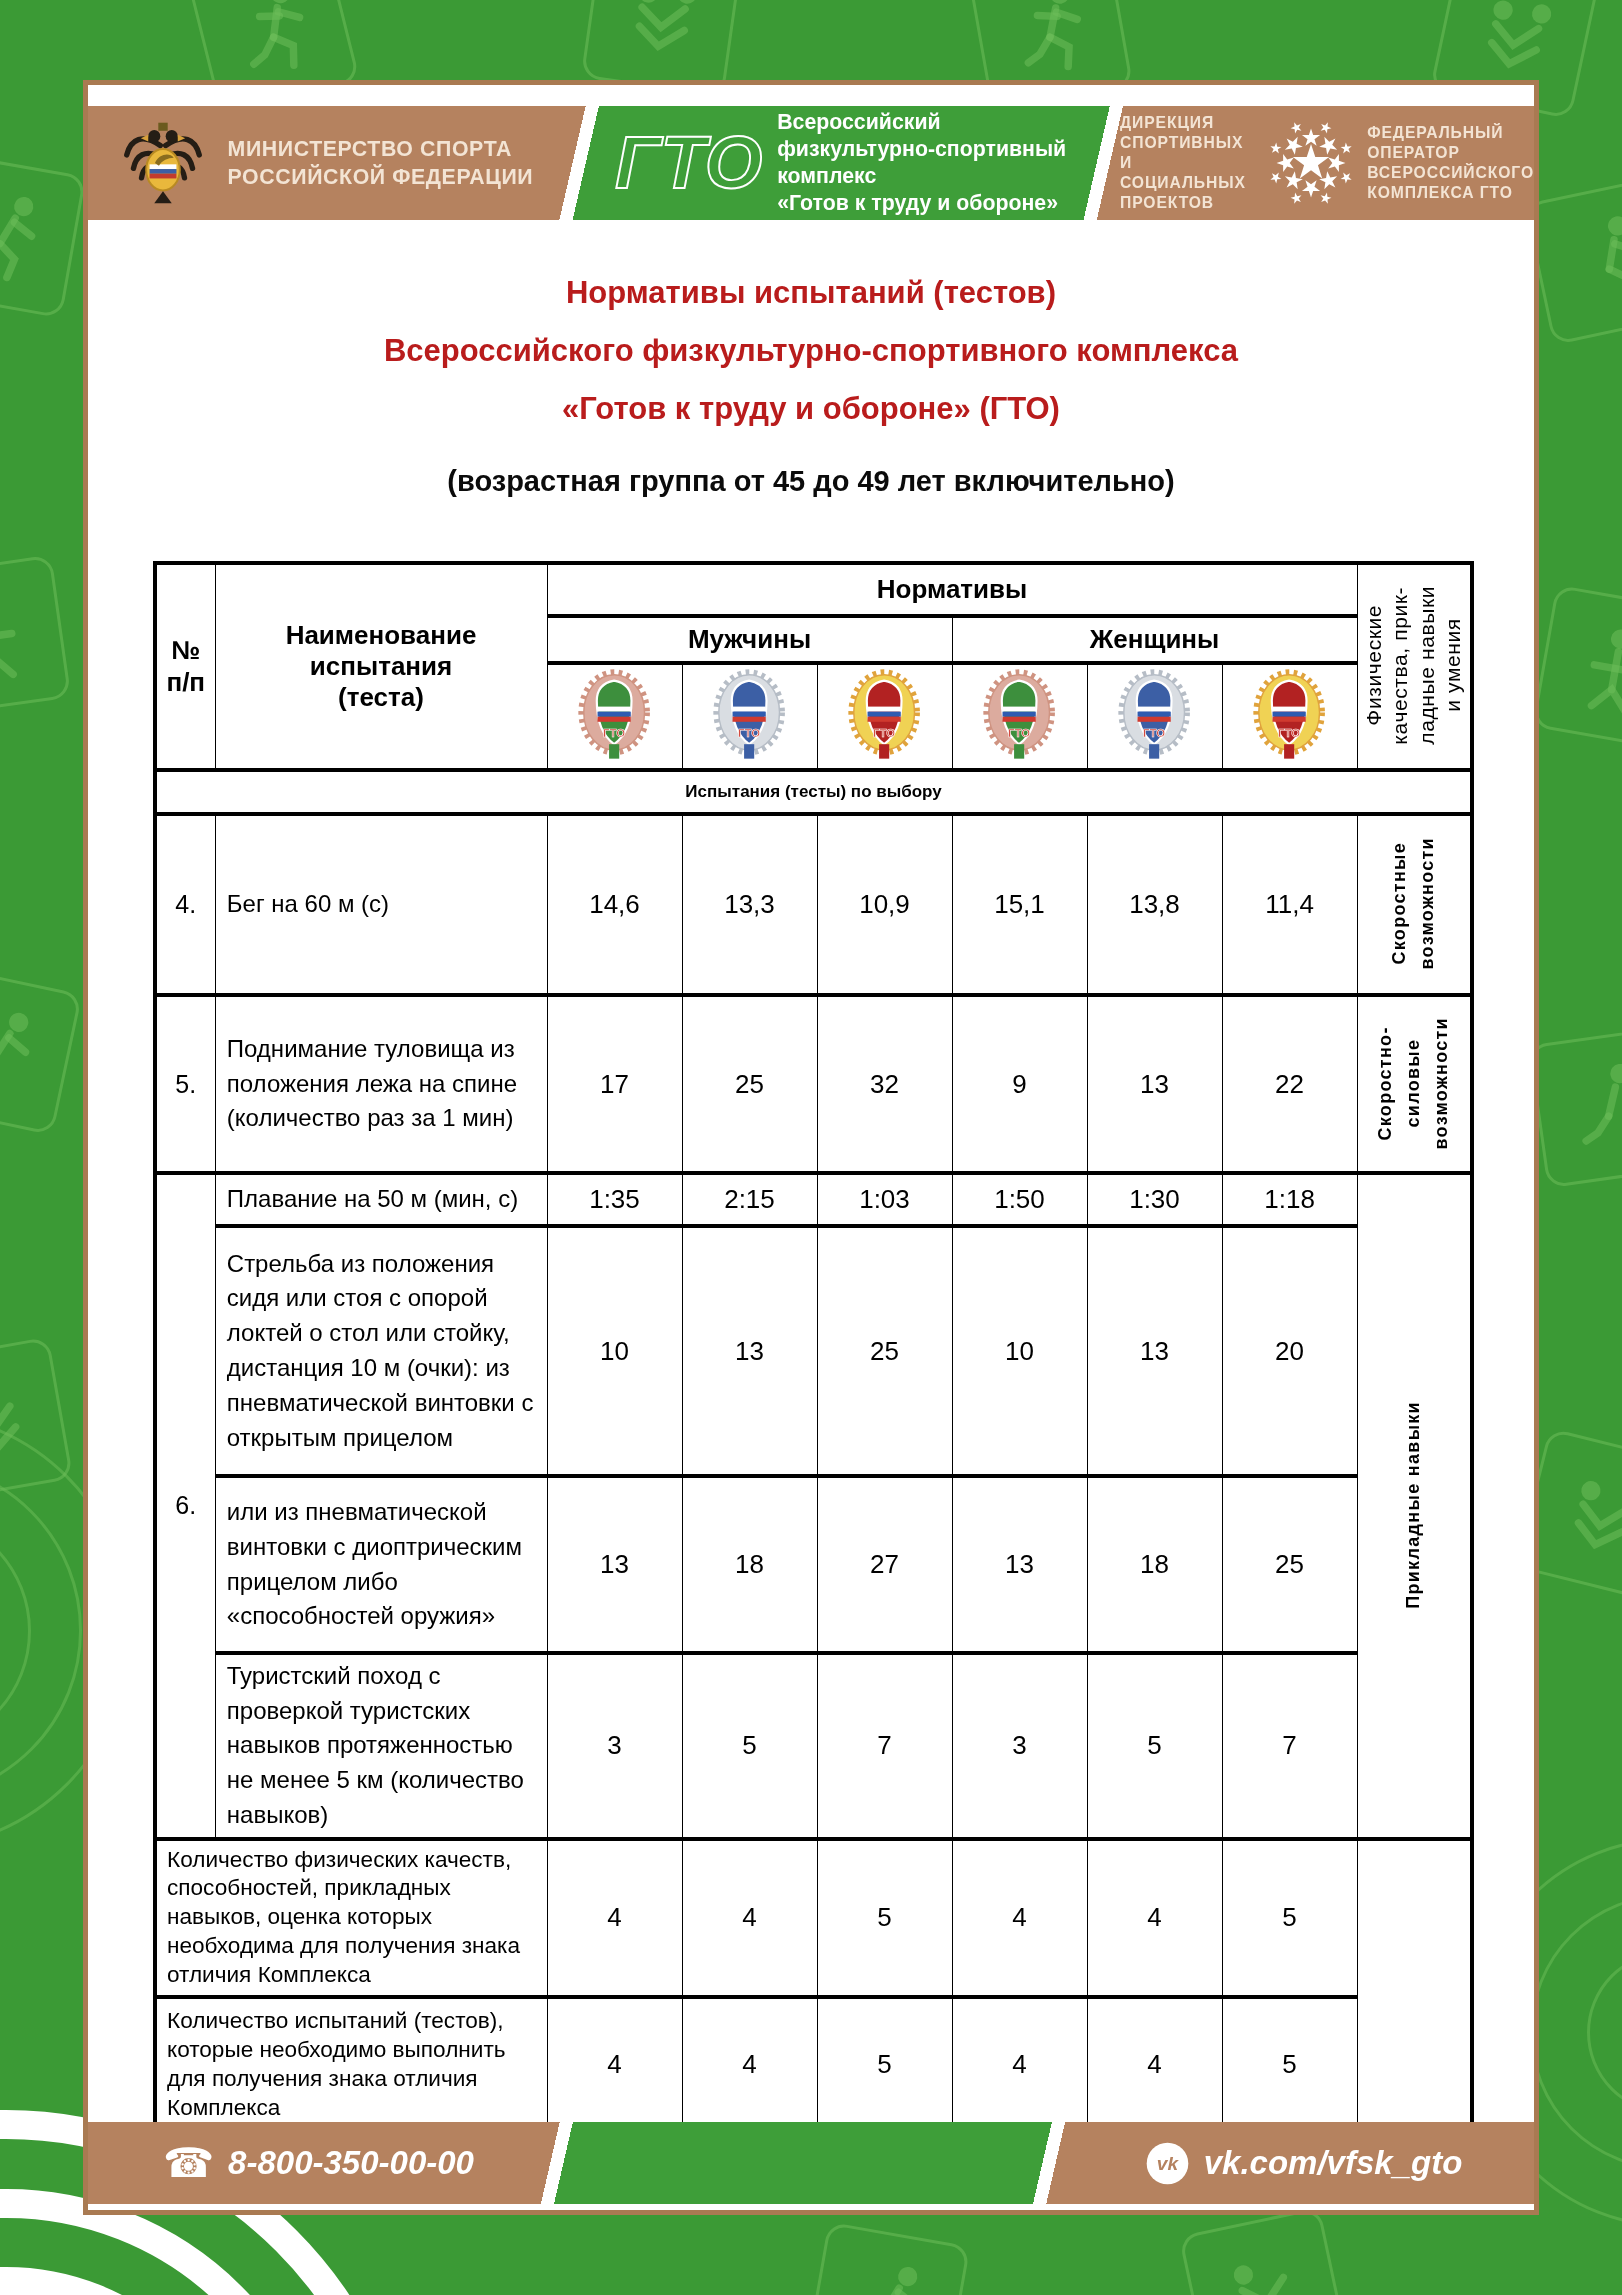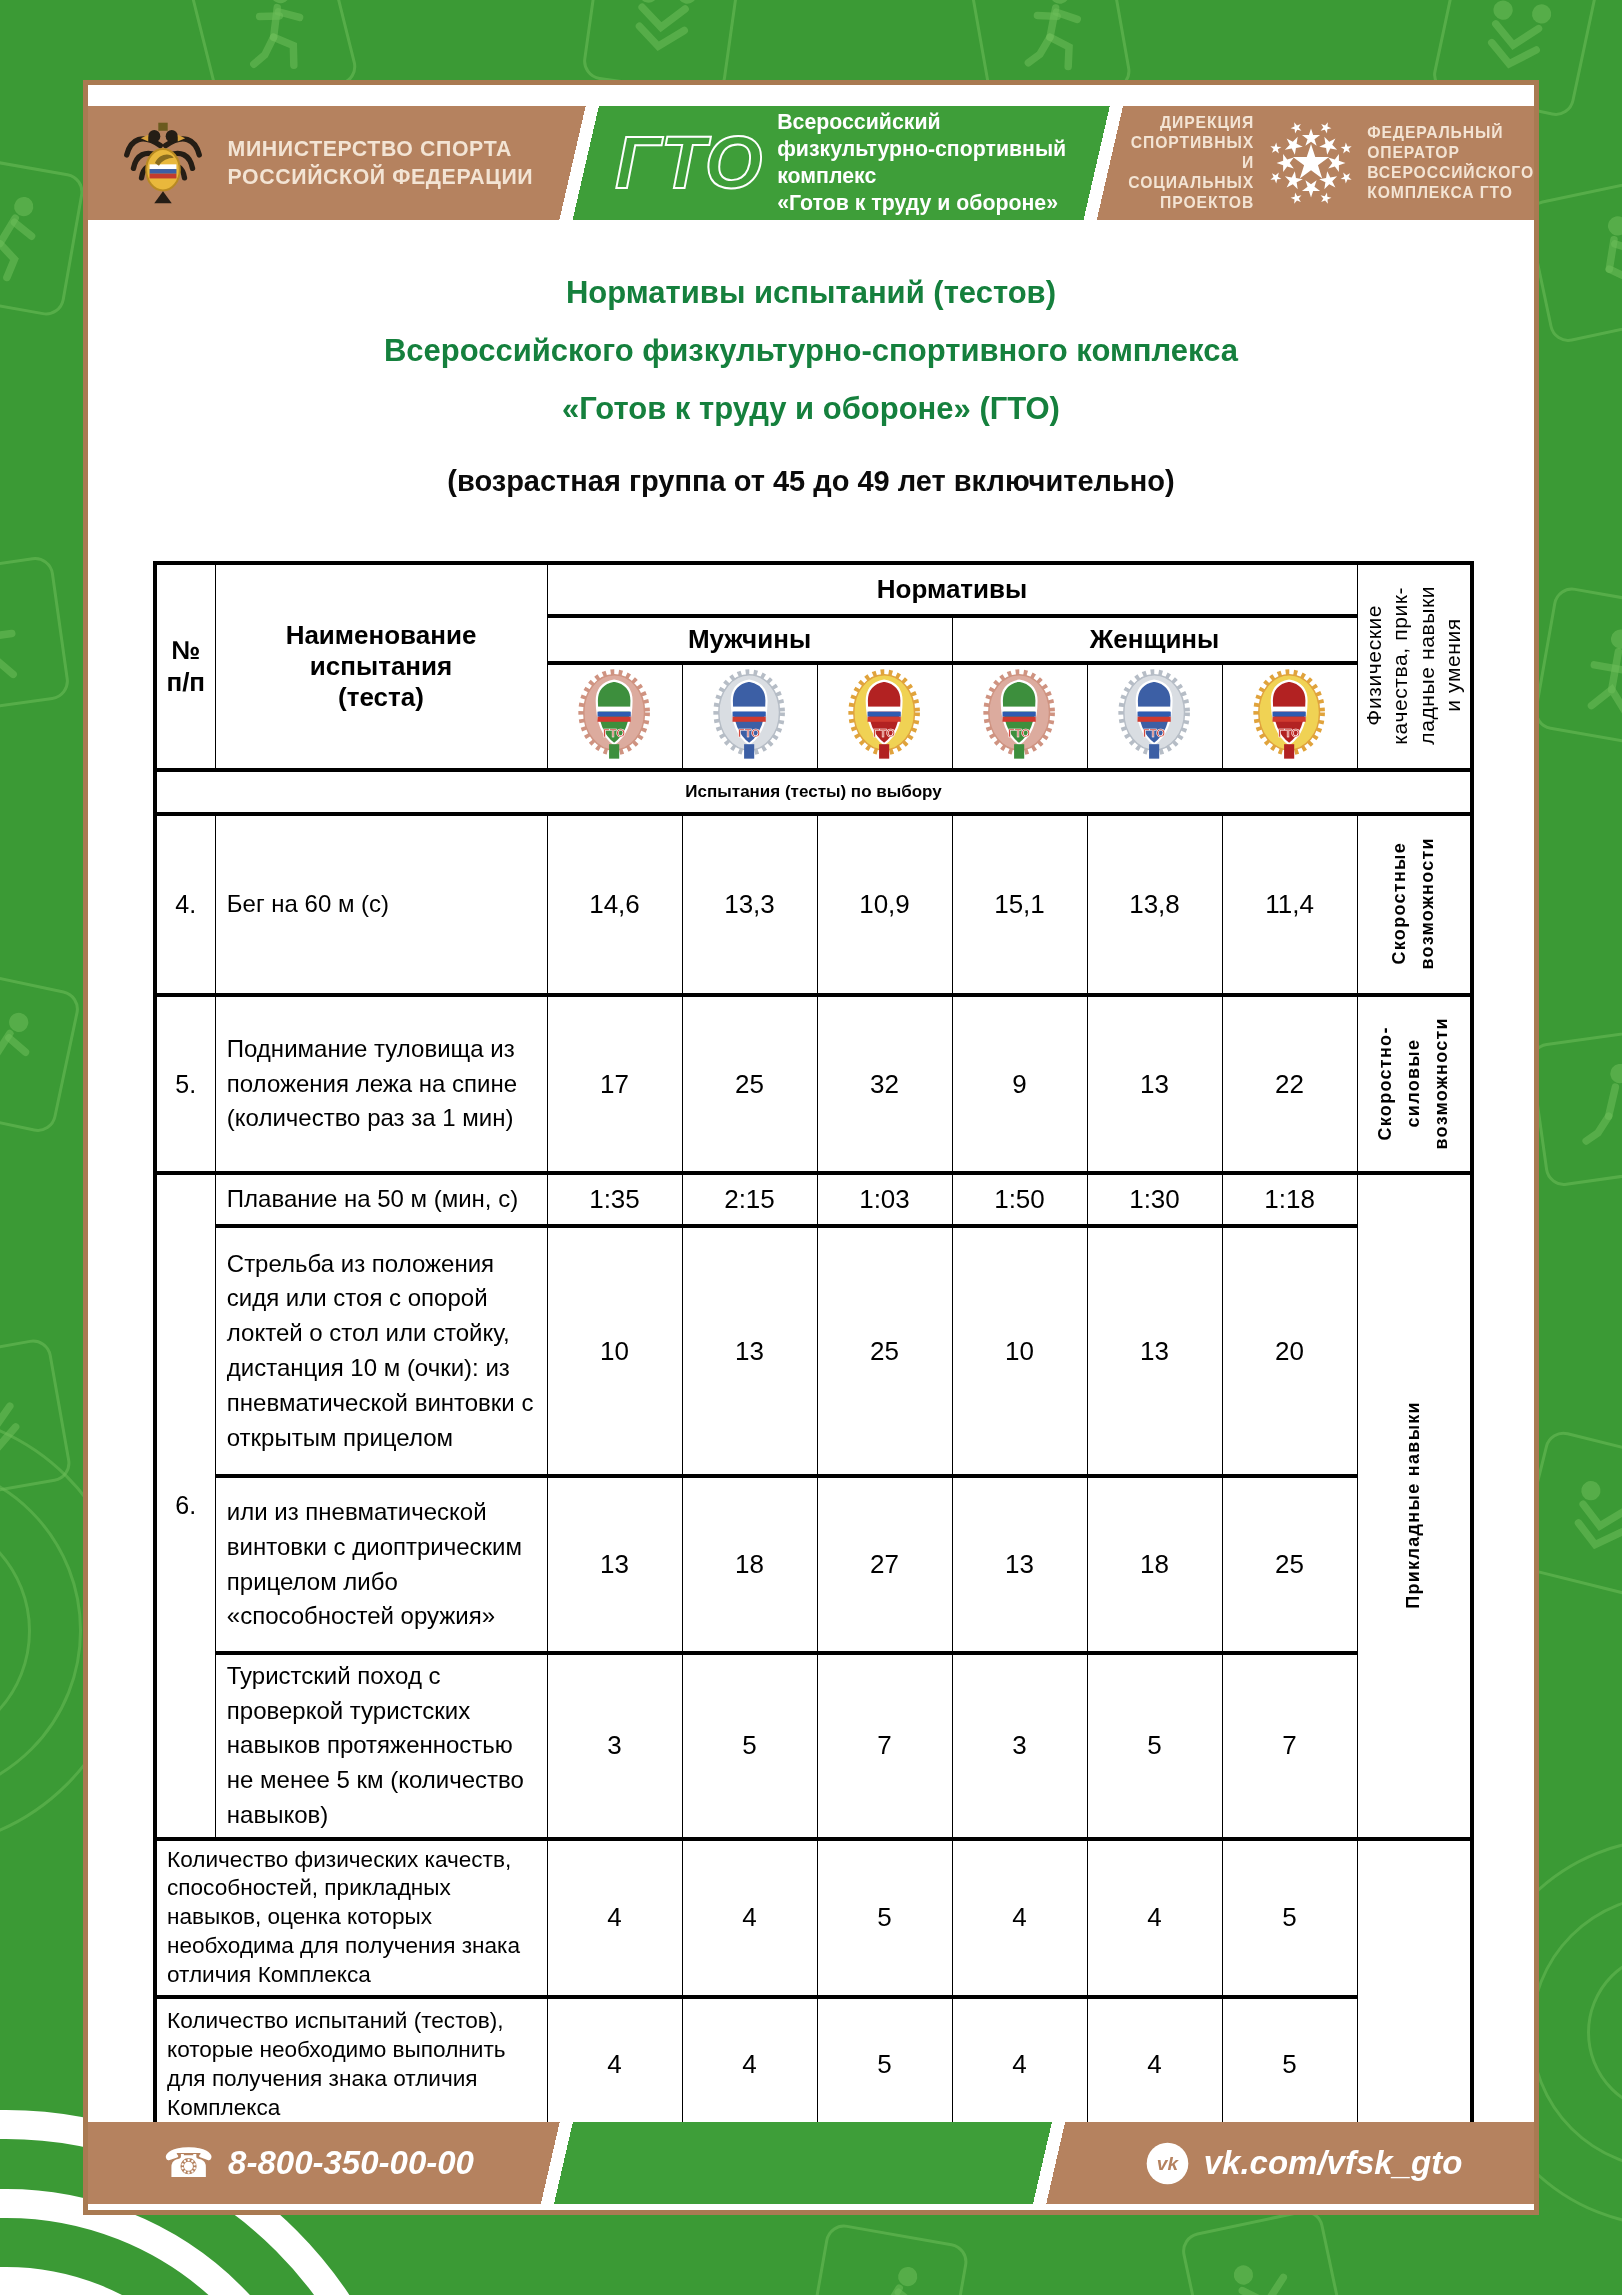--- a/index.html
+++ b/index.html
@@ -32,21 +32,21 @@
   .gto-seg{left:527px;width:470px;gap:15px}
   .gto-mark{font-size:74px;font-weight:900;font-style:italic;color:transparent;
     -webkit-text-stroke:1.9px #fff;line-height:1}
   @supports not (-webkit-text-stroke:1px #fff){.gto-mark{color:#fff}}
   .gto-text{color:#fff;font-weight:bold;font-size:21.3px;line-height:27px}
   .op-seg{left:1032px;width:414px;justify-content:center;gap:12.5px}
   .op-text{color:var(--warmwhite);font-size:15.7px;line-height:20px;letter-spacing:0.9px;font-weight:bold}
   .op-text.right{text-align:left}
   
   .title-block{position:absolute;left:0;right:0;top:179px;text-align:center;font-weight:bold;
-    font-size:31px;line-height:58px;color:#15803d}
+    font-size:31px;line-height:58px;color:#b91c1c}
   .subtitle-block{position:absolute;left:0;right:0;top:374px;text-align:center;font-weight:bold;
     font-size:29px;line-height:44px;color:#0b0b0b}
   
   table.gto{position:absolute;left:65px;top:476px;width:1317px;table-layout:fixed;
     border-collapse:collapse;border:4.4px solid #000}
   table.gto td,table.gto th{border:1.9px solid #000;overflow:hidden}
   table.gto tr.bt>td,table.gto tr.bt>th{border-top:4.4px solid #000}
   .thead{font-weight:bold;font-size:26px;text-align:center;line-height:1.2;padding:2.5px}
   .sect{font-weight:bold;font-size:17px;text-align:center}
   .num{font-size:25px;text-align:center}
@@ -251,21 +251,21 @@
         <div class="ministry-text pre">МИНИСТЕРСТВО СПОРТА
 РОССИЙСКОЙ ФЕДЕРАЦИИ</div>
       </div>
       <div class="seg gto-seg">
         <div class="gto-mark">ГТО</div>
         <div class="gto-text pre">Всероссийский
 физкультурно-спортивный комплекс
 «Готов к труду и обороне»</div>
       </div>
       <div class="seg op-seg">
-        <div class="op-text pre" style="text-align:right">ДИРЕКЦИЯ
+        <div class="op-text pre" style="text-align:left">ДИРЕКЦИЯ
 СПОРТИВНЫХ
 И СОЦИАЛЬНЫХ
 ПРОЕКТОВ</div>
         <svg viewBox="-60 -60 120 120" width="94" height="94">
           <defs>
               <polygon id="st" points="0,-10 2.24,-3.09 9.51,-3.09 3.63,1.18 5.88,8.09 0,3.82 -5.88,8.09 -3.63,1.18 -9.51,-3.09 -2.24,-3.09"></polygon>
             </defs>
           <g fill="#fff">
             <use href="#st" transform="scale(2.6)"></use>
             <use href="#st" transform="rotate(0) translate(0,-34) scale(1.3)"></use>

